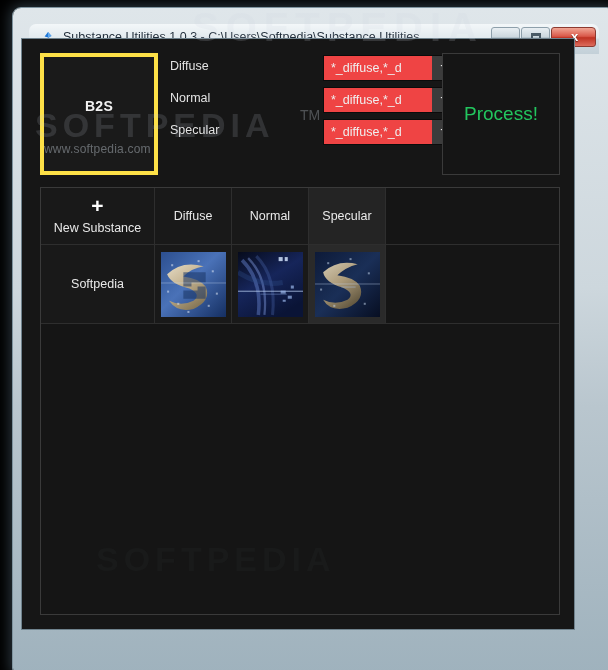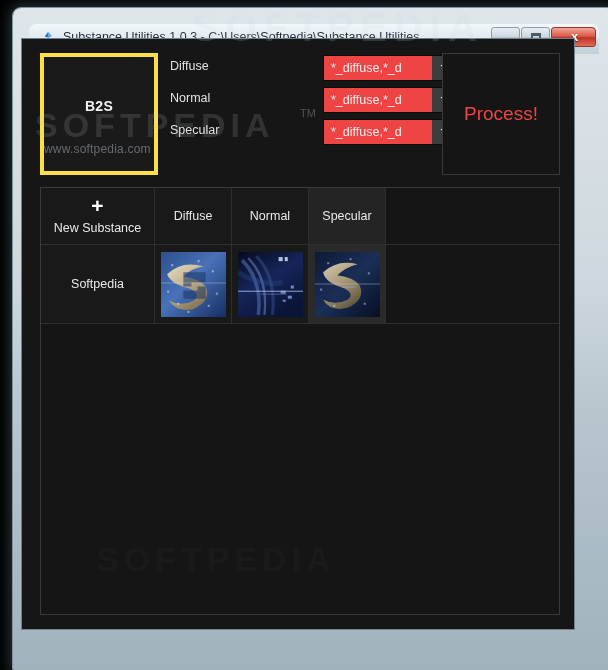--- a/index.html
+++ b/index.html
@@ -77,21 +77,21 @@
   .combo-arrow{
     width:28px; background:#3c3c3c; display:flex; align-items:center; justify-content:center;
   }
   .combo-arrow svg{display:block;}
 
   #process-btn{
     position:absolute; right:0; top:0; width:118px; height:122px;
     background:#151515; border:1px solid #3a3a3a; box-sizing:border-box;
     display:flex; align-items:center; justify-content:center; cursor:default;
   }
-  #process-label{font-size:19px;color:#ef4444;}
+  #process-label{font-size:19px;color:#22c55e;}
 
   
   #grid-section{
     position:absolute; left:18px; top:148px; right:14px; bottom:14px;
     background:#151515; border:1px solid #3a3a3a; box-sizing:border-box;
   }
   #grid-head{position:relative;height:56px;border-bottom:1px solid #2e2e2e;}
   .head-cell{
     position:absolute; top:0; height:56px; border-right:1px solid #2e2e2e;
     box-sizing:border-box; display:flex; align-items:center; justify-content:center;
@@ -115,21 +115,21 @@
   #cell-specular{left:268px;width:77px;background:#2a2a2a;}
 
   .thumb{width:65px;height:65px;display:block;}
 
   
   #watermark{position:absolute;left:0;top:0;width:608px;height:670px;pointer-events:none;}
   #wm-big{
     position:absolute; left:192px; top:5px; font-size:40px; font-weight:bold;
     color:rgba(205,215,225,.17); letter-spacing:7px; white-space:nowrap;
   }
-  #wm-tm{position:absolute; left:300px; top:107px; font-size:11px; color:rgba(210,220,230,.30);}
+  #wm-tm{position:absolute; left:300px; top:107px; font-size:14px; color:rgba(210,220,230,.30);}
   #wm-big2{
     position:absolute; left:35px; top:106px; font-size:34px; font-weight:bold;
     color:rgba(190,200,212,.16); letter-spacing:5px; white-space:nowrap;
   }
   #wm-url{
     position:absolute; left:44px; top:142px; font-size:12px;
     color:rgba(205,215,225,.42); letter-spacing:.2px;
   }
   #wm-faint{
     position:absolute; left:96px; top:540px; font-size:34px; font-weight:bold;

